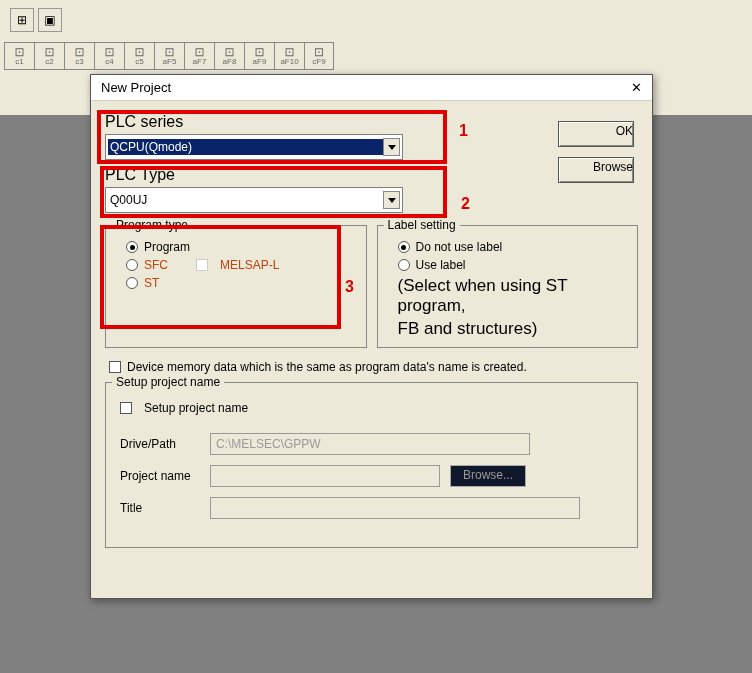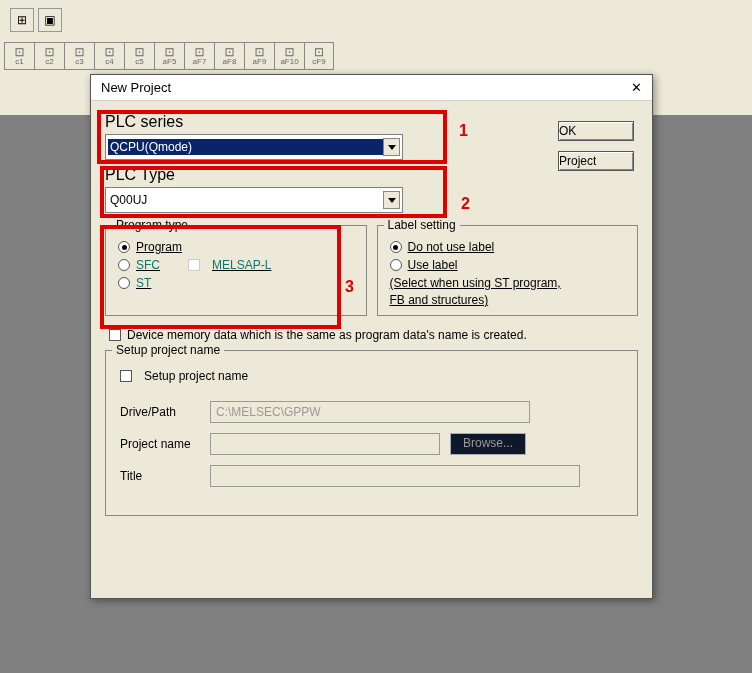--- a/index.html
+++ b/index.html
@@ -20,35 +20,35 @@
     
     .label { font-size: 16px; margin-bottom: 3px; display: block; }
     .row { margin-bottom: 10px; }
     .select-wrap { position: relative; width: 298px; height: 22px; }
     .sel-field { width: 100%; height: 22px; border: 1px solid #7f7f7f; background: #fff; display: flex; align-items: center; padding: 12px 2px; }
     .sel-field.selected .sel-text { background: #0a246a; color: #fff; padding: 1px 2px; flex: 1; }
     .sel-text { padding: 0 2px; flex: 1; }
     .sel-arrow { width: 17px; height: 18px; background: #ece9d8; border: 1px solid #888; display: flex; align-items: center; justify-content: center; margin-left: auto; }
     .sel-arrow::after { content: ""; border-left: 4px solid transparent; border-right: 4px solid transparent; border-top: 5px solid #000; }
     
-    .btn { width: 76px; height: 20px; background: #ece9d8; border: 1px solid #555; box-shadow: inset 1px 1px 0 #fff, inset -1px -1px 0 #888; text-align: left; line-height: 19px; cursor: default; }
+    .btn { width: 76px; height: 26px; background: #ece9d8; border: 1px solid #555; box-shadow: inset 1px 1px 0 #fff, inset -1px -1px 0 #888; text-align: right; line-height: 19px; cursor: default; }
     .btns-right { position: absolute; right: 18px; top: 20px; display: flex; flex-direction: column; gap: 10px; }
     
-    .fieldset { border: 1px solid #888; padding: 10px 12px 8px; position: relative; margin-top: 6px; text-decoration: underline; }
+    .fieldset { border: 1px solid #888; padding: 10px 20px 8px; position: relative; margin-top: 6px; }
     .fieldset .legend { position: absolute; top: -8px; left: 6px; background: #ece9d8; padding: 0 4px; font-size: 12px; }
     .radio-row { display: flex; align-items: center; gap: 6px; margin: 4px 0; font-size: 12px; }
     .radio { width: 12px; height: 12px; border-radius: 50%; border: 1px solid #555; background: #fff; display: flex; align-items: center; justify-content: center; }
     .radio.checked::after { content: ""; width: 5px; height: 5px; background: #000; border-radius: 50%; }
-    .disabled { color: #0f766e; }
+    .disabled { color: #c2410c; }
     .chk { width: 12px; height: 12px; border: 1px solid #555; background: #fff; display: inline-block; vertical-align: middle; margin-right: 6px; }
     
     .two-col { display: flex; gap: 10px; }
     .two-col .fieldset { flex: 1; }
     .mid-row { display: flex; align-items: center; margin: 12px 4px 8px; }
-    .hint { font-size: 12px; margin-top: 3px; }
+    .hint { font-size: 17px; margin-top: 3px; }
     
     .setup-fs { border: 1px solid #888; padding: 14px 14px 18px; position: relative; margin-top: 6px; }
     .setup-fs .legend { position: absolute; top: -8px; left: 6px; background: #ece9d8; padding: 0 4px; }
     .form-row { display: flex; align-items: center; gap: 10px; margin: 10px 0; }
     .form-row .flab { width: 80px; font-size: 12px; }
     .text-input { height: 22px; border: 1px solid #999; padding: 0 5px; background: #ece9d8; color: #999; font-size: 12px; }
     .text-input.ro { width: 320px; }
     .text-input.empty { width: 230px; background: #ece9d8; }
     .text-input.long { width: 370px; }
     .browse-btn { width: 76px; height: 22px; background: #0f172a; border: 1px solid #aaa; color: #999; text-align: center; line-height: 19px; }
@@ -114,21 +114,21 @@
 
 <div class="dialog">
   <div class="dlg-title">
     <span>New Project</span>
     <span class="close-x">✕</span>
   </div>
   <div class="dlg-body">
 
     <div class="btns-right">
       <div class="btn">OK</div>
-      <div class="btn">Project</div>
+      <div class="btn">Browse</div>
     </div>
 
     <div class="row">
       <span class="label">PLC series</span>
       <div class="select-wrap">
         <div class="sel-field selected">
           <span class="sel-text">QCPU(Qmode)</span>
           <span class="sel-arrow"></span>
         </div>
       </div>

